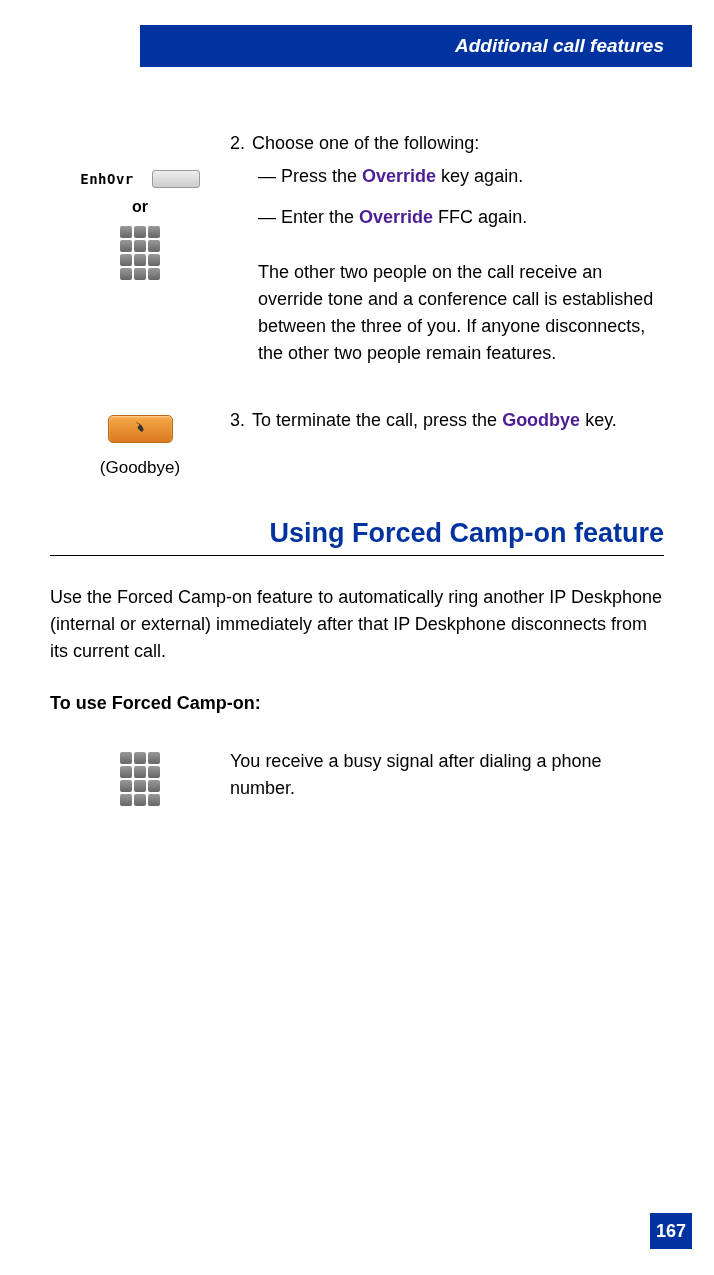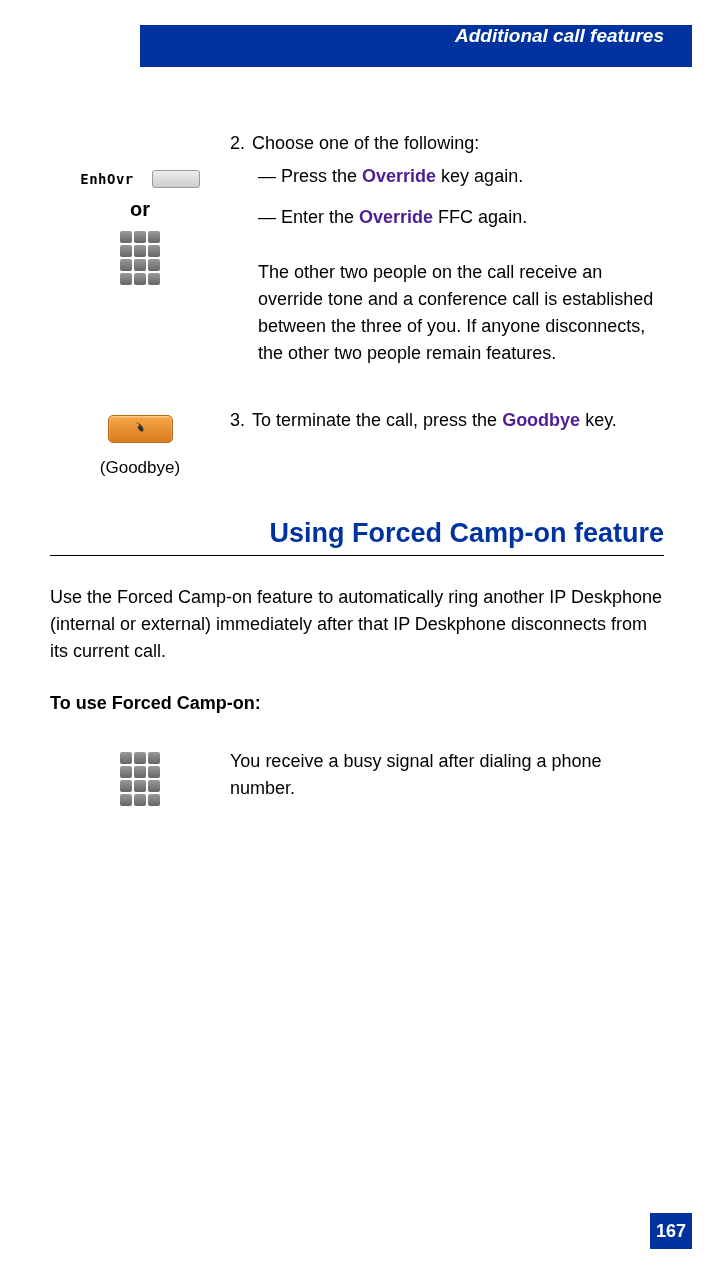--- a/index.html
+++ b/index.html
@@ -18,21 +18,21 @@
     top: 25px;
     left: 140px;
     right: 22px;
     height: 42px;
     background: #0033a0;
     color: #fff;
     font-weight: bold;
     font-style: italic;
     font-size: 19px;
     display: flex;
-    align-items: flex-start;
+    align-items: center;
     justify-content: flex-end;
     padding-right: 28px;
     font-family: "Trebuchet MS", Arial, sans-serif;
   }
   
   .content {
     position: absolute;
     top: 130px;
     left: 50px;
     right: 50px;
@@ -85,21 +85,21 @@
   .softkey-btn {
     display: inline-block;
     width: 48px;
     height: 18px;
     border: 1px solid #999;
     border-radius: 3px;
     background: linear-gradient(#eee, #ccc);
   }
   .or-text {
     font-weight: bold;
-    font-size: 20px;
+    font-size: 16px;
     margin: 6px 0;
   }
   
   .keypad {
     display: inline-grid;
     grid-template-columns: repeat(3, 12px);
     grid-gap: 2px;
     margin: 4px auto;
   }
   .keypad span {

